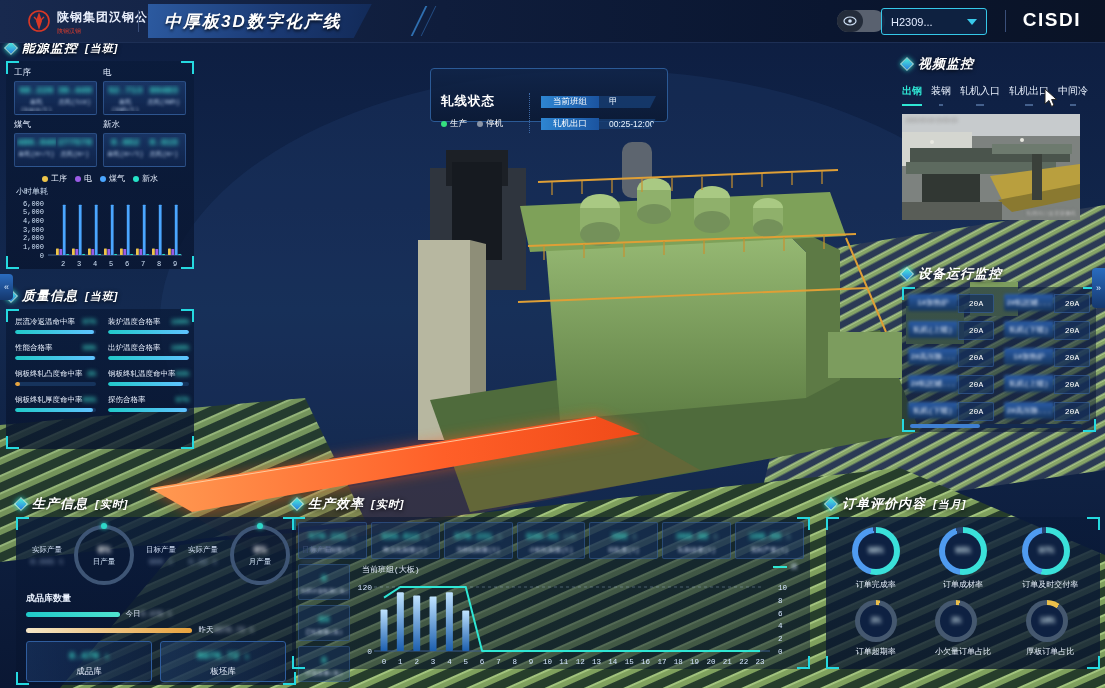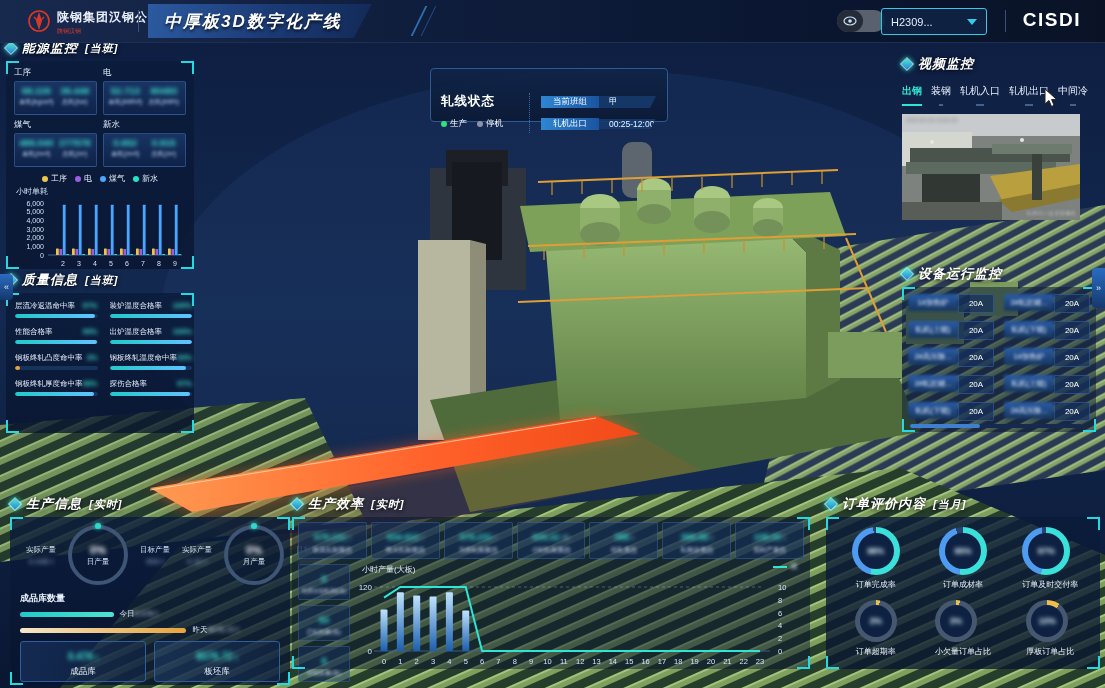--- a/index.html
+++ b/index.html
@@ -42,21 +42,21 @@
     letter-spacing:1.5px;color:#fff;}
 
   
   .panel{position:absolute;z-index:20;}
   .p-title{display:flex;align-items:center;gap:6px;font-size:13px;font-weight:bold;
     font-style:italic;letter-spacing:1px;color:#fff;text-shadow:0 1px 4px rgba(0,0,0,.9);height:16px;}
   .diamond{flex:0 0 auto;width:8px;height:8px;transform:rotate(45deg);
     background:linear-gradient(135deg,#49ecd9,#2b7fe0);box-shadow:0 0 5px #2fd8c8;
     border:1px solid #a5f2ec;}
   .p-title .tag{font-size:11px;margin-left:1px;}
-  .frame{position:relative;background:linear-gradient(180deg,rgba(10,27,58,.82),rgba(8,20,46,.76));}
+  .frame{position:relative;background:linear-gradient(180deg,rgba(10,27,58,.82),rgba(8,20,46,.76));font-family:Liberation Mono, monospace;}
   .frame::before{content:"";position:absolute;inset:0;pointer-events:none;background:
     linear-gradient(#25d9e0,#25d9e0) left top/13px 2px,
     linear-gradient(#25d9e0,#25d9e0) left top/2px 13px,
     linear-gradient(#25d9e0,#25d9e0) right top/13px 2px,
     linear-gradient(#25d9e0,#25d9e0) right top/2px 13px,
     linear-gradient(#25d9e0,#25d9e0) left bottom/13px 2px,
     linear-gradient(#25d9e0,#25d9e0) left bottom/2px 13px,
     linear-gradient(#25d9e0,#25d9e0) right bottom/13px 2px,
     linear-gradient(#25d9e0,#25d9e0) right bottom/2px 13px;
     background-repeat:no-repeat;}
@@ -70,38 +70,38 @@
     border:1px solid rgba(90,150,225,.35);border-radius:2px;padding:3px 2px;height:26px;}
   .eg-item{flex:1;text-align:center;overflow:hidden;}
   .eg-item .tv{font-size:9.5px;display:block;}
   .eg-unit{font-size:6.5px;color:#bcd0ec;margin-top:2px;display:block;}
   .legend{display:flex;justify-content:center;gap:8px;margin:6px 0 2px;}
   .legend span{display:flex;align-items:center;gap:3px;font-size:8px;color:#e6eefc;}
   .legend i{width:6px;height:6px;border-radius:50%;display:inline-block;}
   .ec-title{font-size:8px;color:#cfe0f5;margin:2px 0 0 2px;}
 
   
-  #p-quality{left:6px;top:272px;width:188px;}
+  #p-quality{left:6px;top:288px;width:188px;}
   #p-quality .frame{margin-top:5px;padding:8px 9px;height:124px;}
   .q-grid{display:grid;grid-template-columns:1fr 1fr;gap:9px 12px;}
   .q-row1{display:flex;justify-content:space-between;align-items:baseline;}
   .q-label{font-size:7.5px;color:#e8f0fd;white-space:nowrap;overflow:hidden;}
   .q-val{font-size:7.5px;}
   .q-track{margin-top:3px;height:4px;background:#16335c;border-radius:2px;overflow:hidden;}
   .q-fill{height:4px;border-radius:2px;background:linear-gradient(90deg,#22c9c9,#5fc3ff);}
   .q-fill.amber{background:#e8a33d;}
 
   
   .edge-tab{position:absolute;z-index:25;background:linear-gradient(180deg,#2a6cc0,#15386e);
     color:#d9ecff;display:flex;align-items:center;justify-content:center;font-size:9px;cursor:pointer;}
   #tab-left{left:0;top:274px;width:13px;height:26px;border-radius:0 4px 4px 0;}
   #tab-right{right:0;top:268px;width:13px;height:40px;border-radius:4px 0 0 4px;}
 
   
-  #p-prod{left:10px;top:496px;width:280px;}
+  #p-prod{left:16px;top:496px;width:280px;}
   #p-prod .frame{margin-top:5px;padding:8px 10px;height:152px;}
   .gauges{display:flex;justify-content:space-between;}
   .g-group{display:flex;align-items:center;gap:6px;}
   .g-side{text-align:center;width:42px;}
   .g-lbl{font-size:7.5px;color:#cfdcf2;}
   .g-num{font-size:8px;color:#9fb4d4;margin-top:2px;}
   .gauge{position:relative;width:52px;height:52px;border-radius:50%;
     border:4px solid #3e5575;display:flex;flex-direction:column;align-items:center;
     justify-content:center;background:rgba(10,25,50,.4);}
   .gauge .g-dot{position:absolute;top:-6px;left:50%;margin-left:-3px;width:6px;height:6px;
@@ -636,21 +636,21 @@
      <div class="lab redact1">已轧制量(块)</div></div>
             <div class="side-card">
      <span class="tv redact">8</span>
      <div class="lab redact1">计划余量(块)</div></div>
           </div>
         <div class="eff-chart">
           <div class="hc-legend">
             <i></i>
             <span class="redact1">块</span>
           </div>
-          <div class="hc-title">小时产量(大板)</div>
+          <div class="hc-title">当前班组(大板)</div>
           <div id="hourly-chart"><svg width="448" height="100" viewBox="0 0 448 100">
     <defs>
                   <linearGradient id="gBar" x1="0" y1="0" x2="0" y2="1">
       <stop offset="0" stop-color="#bfe3ff"></stop>
                     <stop offset="1" stop-color="#1c5fae"></stop>
                   </linearGradient>
                 </defs>
     <line x1="18" y1="12" x2="408" y2="12" stroke="rgba(180,200,230,.35)" stroke-dasharray="3 3"></line>
     <text x="16" y="15" text-anchor="end" font-size="8" fill="#d5e6ff">120</text>
     <text x="16" y="79" text-anchor="end" font-size="8" fill="#d5e6ff">0</text>

